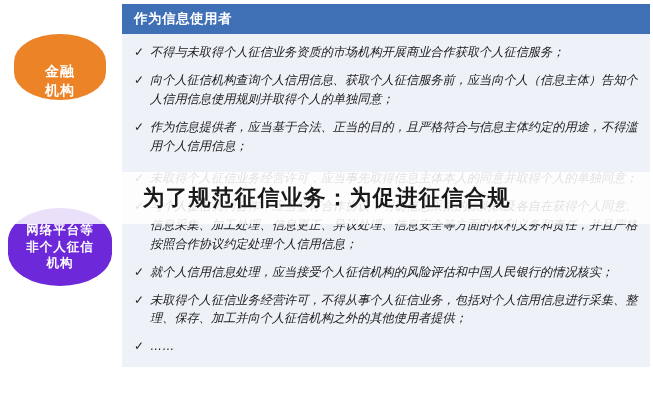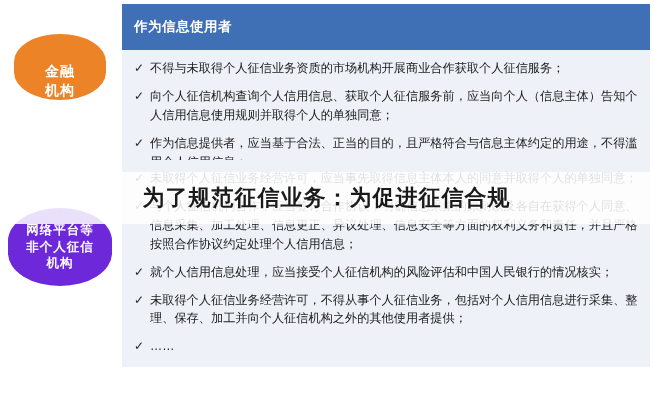--- a/index.html
+++ b/index.html
@@ -55,21 +55,21 @@
   .section {
     position: absolute;
     left: 122px;
     width: 528px;
   }
   .section-header {
     background: #3f6fb5;
     color: #ffffff;
     font-size: 13.5px;
     font-weight: bold;
-    padding: 14px 12px;
+    padding: 6px 12px;
     letter-spacing: 0.5px;
   }
   .section-body {
     background: #eef2f8;
     padding: 9px 10px 9px 12px;
   }
   .sec-user { top: 4px; }
   .sec-provider { top: 160px; }
 
   ul.items {
@@ -86,21 +86,21 @@
     line-height: 1.55;
   }
   ul.items li:last-child { margin-bottom: 2px; }
   .tick {
     flex: 0 0 auto;
     width: 16px;
     color: #2a2a2a;
     font-size: 12px;
     line-height: 1.55;
   }
-  .itext { flex: 1 1 auto; }
+  .itext { flex: 1 1 auto; font-style: italic; }
 
   
   .caption-band {
     position: absolute;
     left: 0;
     top: 172px;
     width: 653px;
     height: 52px;
     background: rgba(255,255,255,0.86);
     display: flex;

